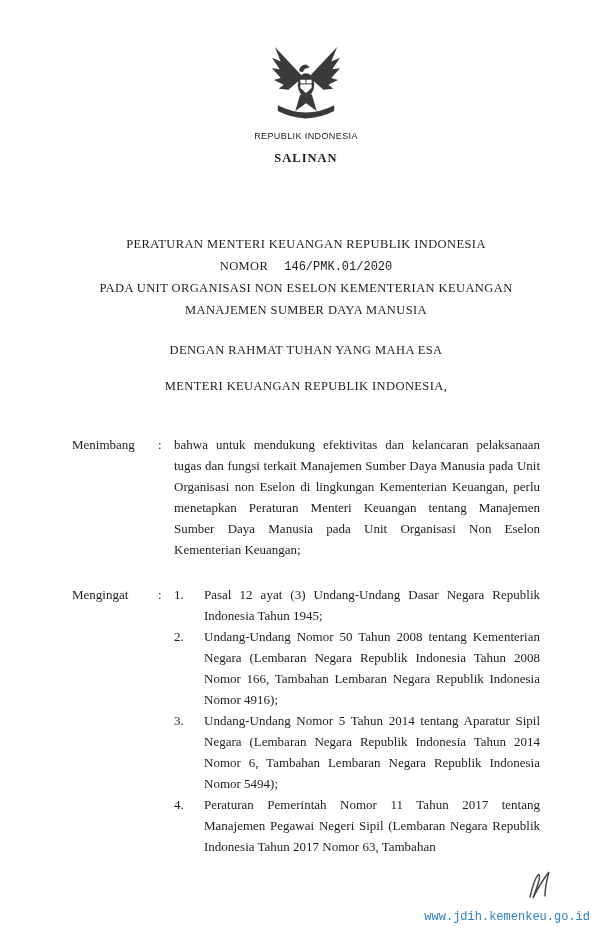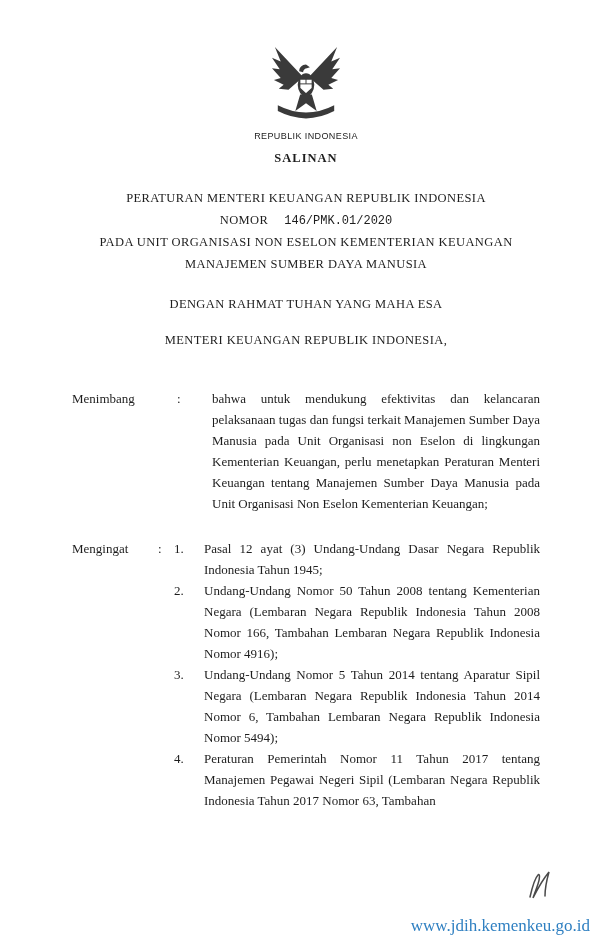--- a/index.html
+++ b/index.html
@@ -20,53 +20,53 @@
   .emblem { display:inline-block; margin-bottom:5px; }
   .ministry-line {
     font-family:"Liberation Sans", sans-serif;
     font-size:9px; line-height:11px; letter-spacing:0.4px; color:#222;
   }
   .salinan {
     margin-top:9px; font-weight:bold; font-size:12.5px; letter-spacing:1px;
   }
 
   
-  .title-block { margin-top:22px; text-align:center; }
+  .title-block { margin-top:68px; text-align:center; }
   .title-line { font-size:12.5px; line-height:21.5px; letter-spacing:0.4px; }
   .nomor-value {
     font-family:"Liberation Mono", monospace;
     font-size:12px; letter-spacing:0;
     margin-left:16px;
   }
   .grace { margin-top:22px; font-size:12.5px; letter-spacing:0.4px; text-align:center; }
   .issuer { margin-top:21px; font-size:12.5px; letter-spacing:0.4px; text-align:center; }
 
   
   .clause {
     display:grid;
     grid-template-columns:86px 16px 1fr;
     font-size:13px; line-height:21px;
   }
-  .clause-menimbang { margin-top:40px;gap:19px; }
+  .clause-menimbang { margin-top:40px; }
   .clause-mengingat { margin-top:24px; }
   .clause-label { }
   .clause-colon { text-align:left; }
   .clause-body { text-align:justify; }
   .numbered-item {
     display:grid;
     grid-template-columns:30px 1fr;
   }
   .numbered-item .itext { text-align:justify; }
 
   
   .paraf { position:absolute; right:58px; bottom:32px; }
   .watermark {
-    position:absolute; right:22px; bottom:0;
-    font-family:Liberation Serif, serif;
-    font-size:17px; font-weight:500;
+    position:absolute; right:22px; bottom:12px;
+    font-family:Liberation Mono, monospace;
+    font-size:12px; font-weight:500;
     color:#2e7fc1;
   }
 </style>
 </head>
 <body>
 
 <div class="page">
   <div class="content">
 
     <div class="doc-header">

